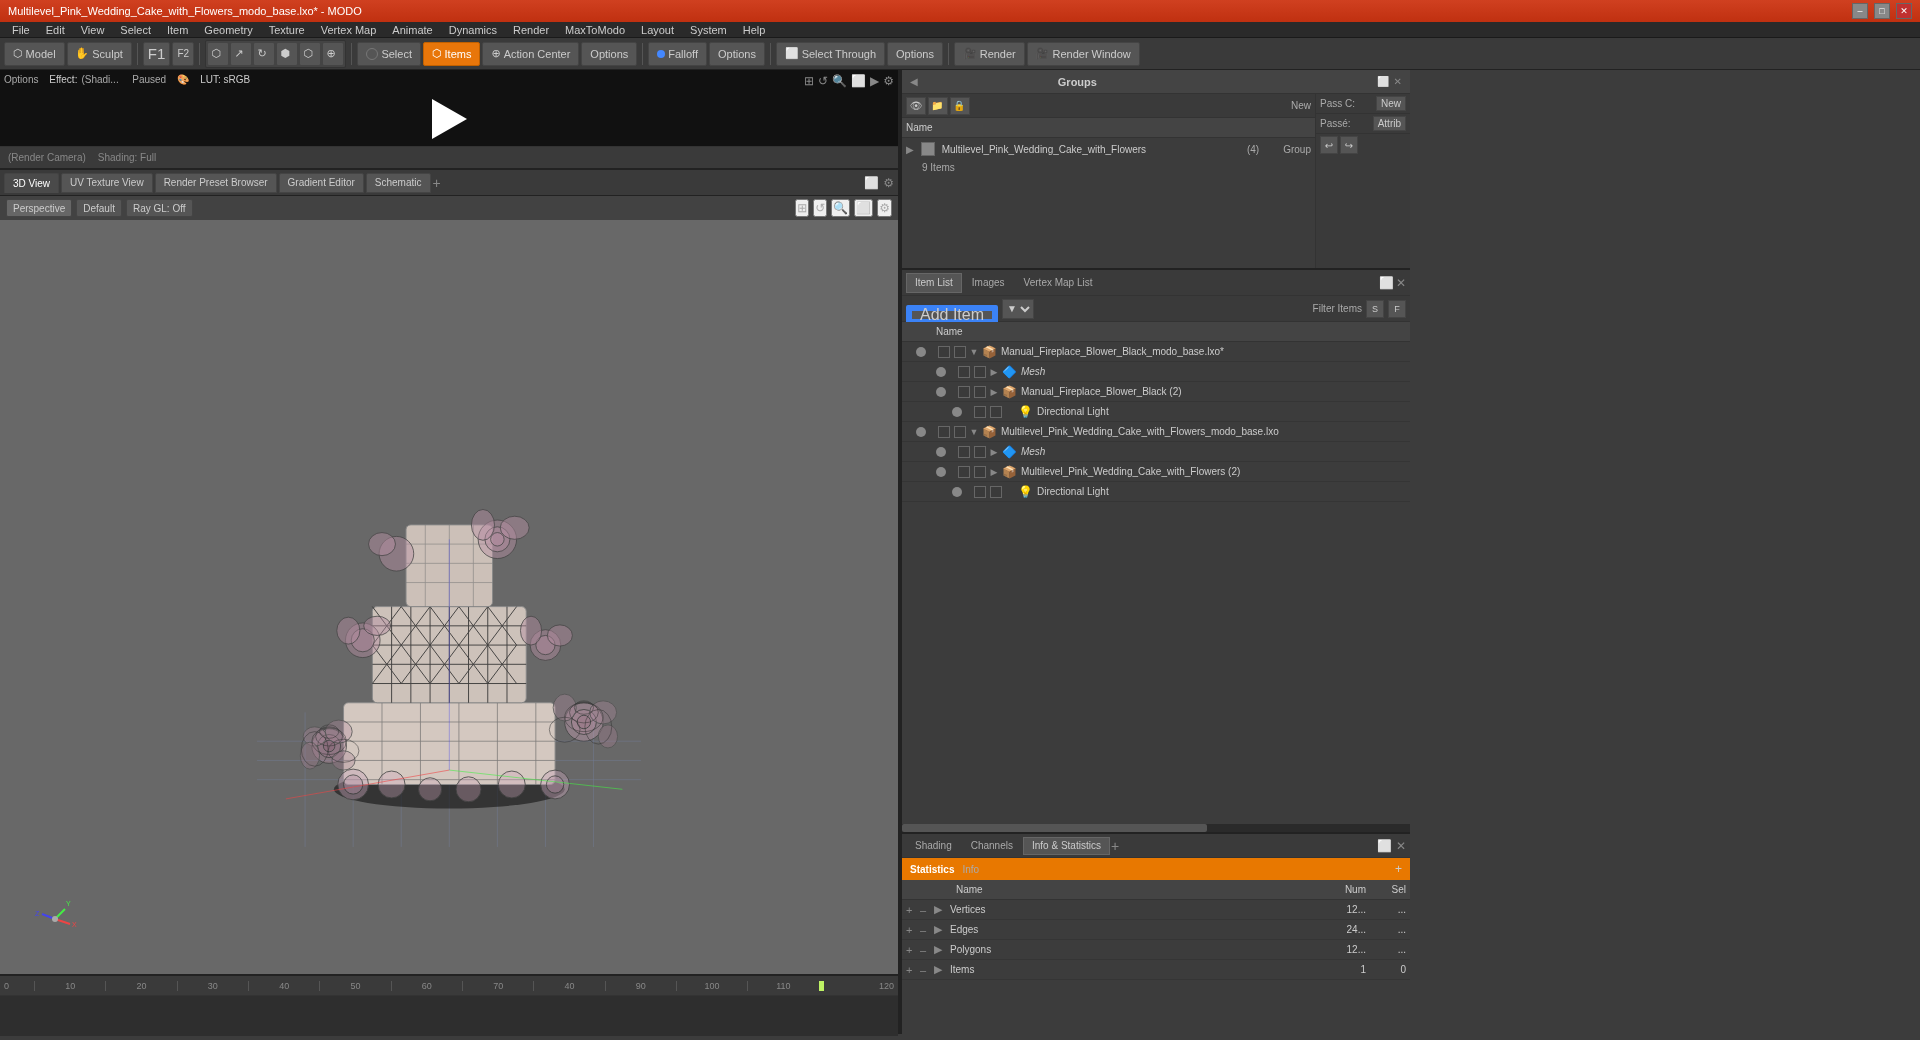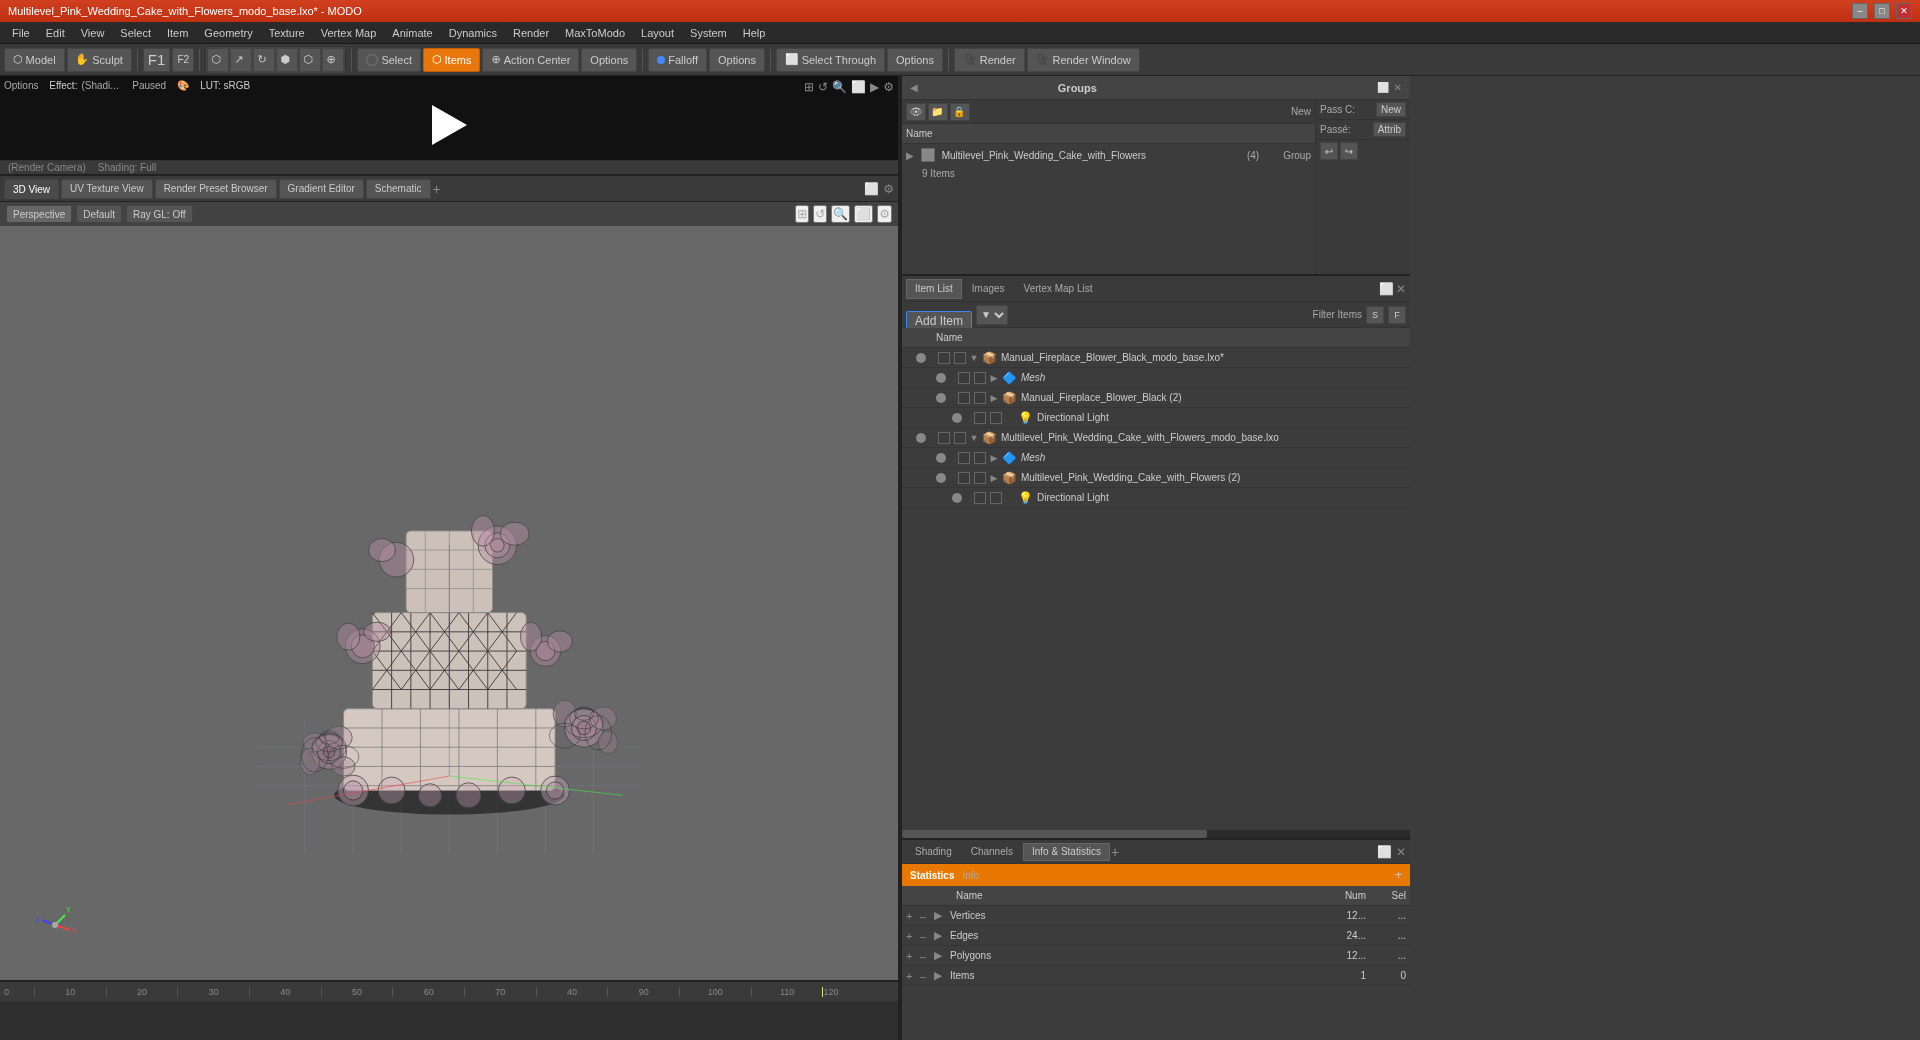--- a/index.html
+++ b/index.html
@@ -4,21 +4,21 @@
   <style>
     * { box-sizing: border-box; margin: 0; padding: 0; }
     body { background: #3c3c3c; font-family: Arial, sans-serif; font-size: 11px; color: #ccc; width: 1920px; height: 1040px; overflow: hidden; }
     
     
     #title-bar { background: linear-gradient(to bottom, #d04020, #c03010); height: 22px; display: flex; align-items: center; justify-content: space-between; padding: 0 8px; color: white; font-size: 11px; }
     #title-bar-controls { display: flex; gap: 6px; }
     .title-btn { width: 16px; height: 16px; background: #888; border: 1px solid #666; cursor: pointer; display: flex; align-items: center; justify-content: center; font-size: 9px; color: white; }
     
     
-    #menu-bar { background: #2a2a2a; height: 22px; display: flex; align-items: center; padding: 0 4px; border-bottom: 1px solid #1a1a1a; }
+    #menu-bar { background: #2a2a2a; height: 16px; display: flex; align-items: center; padding: 0 4px; border-bottom: 1px solid #1a1a1a; }
     .menu-item { padding: 2px 8px; color: #ccc; cursor: pointer; font-size: 11px; }
     
     
     #toolbar { background: #3a3a3a; height: 32px; display: flex; align-items: center; padding: 0 4px; border-bottom: 1px solid #222; gap: 2px; }
     .tool-btn { background: #555; border: 1px solid #444; color: #ccc; padding: 2px 8px; height: 24px; cursor: pointer; font-size: 11px; display: flex; align-items: center; gap: 3px; border-radius: 2px; }
     .tool-btn.active { background: #e8760a; color: white; border-color: #c06000; }
     .tool-sep { width: 1px; height: 22px; background: #555; margin: 0 3px; }
     
     
     #left-panel { width: 900px; display: flex; flex-direction: column; border-right: 2px solid #222; }
@@ -76,21 +76,21 @@
     #groups-sub { padding-left: 20px; color: #aaa; font-size: 10px; padding-top: 2px; }
     
     
     #item-list-panel { flex: 1; display: flex; flex-direction: column; border-bottom: 2px solid #222; }
     #item-list-tabs { background: #3a3a3a; height: 26px; display: flex; align-items: center; padding: 0 4px; gap: 1px; border-bottom: 1px solid #333; }
     .il-tab { background: transparent; border: 1px solid transparent; color: #aaa; padding: 2px 8px; height: 20px; cursor: pointer; font-size: 10px; display: flex; align-items: center; }
     .il-tab.active { background: #555; border-color: #666; color: #ccc; }
     .il-panel-icons { margin-left: auto; display: flex; gap: 2px; }
     .il-panel-icon { color: #888; cursor: pointer; font-size: 12px; }
     #item-list-toolbar { background: #3a3a3a; height: 26px; display: flex; align-items: center; padding: 0 4px; gap: 4px; border-bottom: 1px solid #333; }
-    .add-item-btn { background: #555; border: 1px solid #3b82f6; color: #ccc; padding: 2px 8px; height: 20px; cursor: pointer; font-size: 12px; border-radius: 2px; display: flex; align-items: center; gap: 3px; margin-top: 12px; }
+    .add-item-btn { background: #555; border: 6px solid #3b82f6; color: #ccc; padding: 2px 8px; height: 20px; cursor: pointer; font-size: 16px; border-radius: 2px; display: flex; align-items: center; gap: 3px; margin-top: 12px; }
     .add-item-dropdown { background: #555; border: 1px solid #444; color: #ccc; height: 20px; cursor: pointer; font-size: 10px; }
     .filter-items-label { margin-left: auto; color: #aaa; font-size: 10px; }
     .filter-s { background: #555; border: 1px solid #444; color: #ccc; width: 18px; height: 18px; cursor: pointer; font-size: 9px; display: flex; align-items: center; justify-content: center; }
     #item-list-col-header { background: #444; height: 20px; display: flex; align-items: center; padding: 0 4px; border-bottom: 1px solid #333; }
     .il-col-eye { width: 30px; color: #888; font-size: 10px; }
     .il-col-name { flex: 1; color: #ccc; font-size: 10px; }
     #item-list-content { flex: 1; background: #3c3c3c; overflow-y: auto; }
     
     
     .il-row { display: flex; align-items: center; height: 20px; border-bottom: 1px solid #353535; }
@@ -288,21 +288,21 @@
 
       <div class="anim-top-right">
         <button class="anim-icon-btn">⊞</button>
         <button class="anim-icon-btn">↺</button>
         <button class="anim-icon-btn">🔍</button>
         <button class="anim-icon-btn">⬜</button>
         <button class="anim-icon-btn">▶</button>
         <button class="anim-icon-btn">⚙</button>
       </div>
 
-      <div style="position:absolute;bottom:0;left:0;right:0;height:14px;background:#3a3a3a;border-top:1px solid #333;display:flex;align-items:center;padding:0 8px;gap:12px;">
+      <div style="position:absolute;bottom:0;left:0;right:0;height:22px;background:#3a3a3a;border-top:1px solid #333;display:flex;align-items:center;padding:0 8px;gap:12px;">
         <span style="color:#888;font-size:10px;">(Render Camera)</span>
         <span style="color:#888;font-size:10px;">Shading: Full</span>
       </div>
     </div>
 
     <div id="viewport-tabs">
       <div class="vp-tab active">3D View</div>
       <div class="vp-tab">UV Texture View</div>
       <div class="vp-tab">Render Preset Browser</div>
       <div class="vp-tab">Gradient Editor</div>
@@ -498,21 +498,21 @@
           <div style="flex:1;text-align:center;color:#888;font-size:9px;border-left:1px solid #555;">20</div>
           <div style="flex:1;text-align:center;color:#888;font-size:9px;border-left:1px solid #555;">30</div>
           <div style="flex:1;text-align:center;color:#888;font-size:9px;border-left:1px solid #555;">40</div>
           <div style="flex:1;text-align:center;color:#888;font-size:9px;border-left:1px solid #555;">50</div>
           <div style="flex:1;text-align:center;color:#888;font-size:9px;border-left:1px solid #555;">60</div>
           <div style="flex:1;text-align:center;color:#888;font-size:9px;border-left:1px solid #555;">70</div>
           <div style="flex:1;text-align:center;color:#888;font-size:9px;border-left:1px solid #555;">40</div>
           <div style="flex:1;text-align:center;color:#888;font-size:9px;border-left:1px solid #555;">90</div>
           <div style="flex:1;text-align:center;color:#888;font-size:9px;border-left:1px solid #555;">100</div>
           <div style="flex:1;text-align:center;color:#888;font-size:9px;border-left:1px solid #555;">110</div>
-          <div style="flex:1;text-align:left;color:#888;font-size:9px;border-left:1px solid #bef264;">120</div>
+          <div style="flex:1;text-align:right;color:#888;font-size:9px;border-left:5px solid #bef264;">120</div>
         </div>
       </div>
       <div style="background:#2e2e2e;height:40px;"></div>
     </div>
   </div>
 
   <div id="right-outer">
 
     <div id="groups-panel">
       <div id="groups-header">

